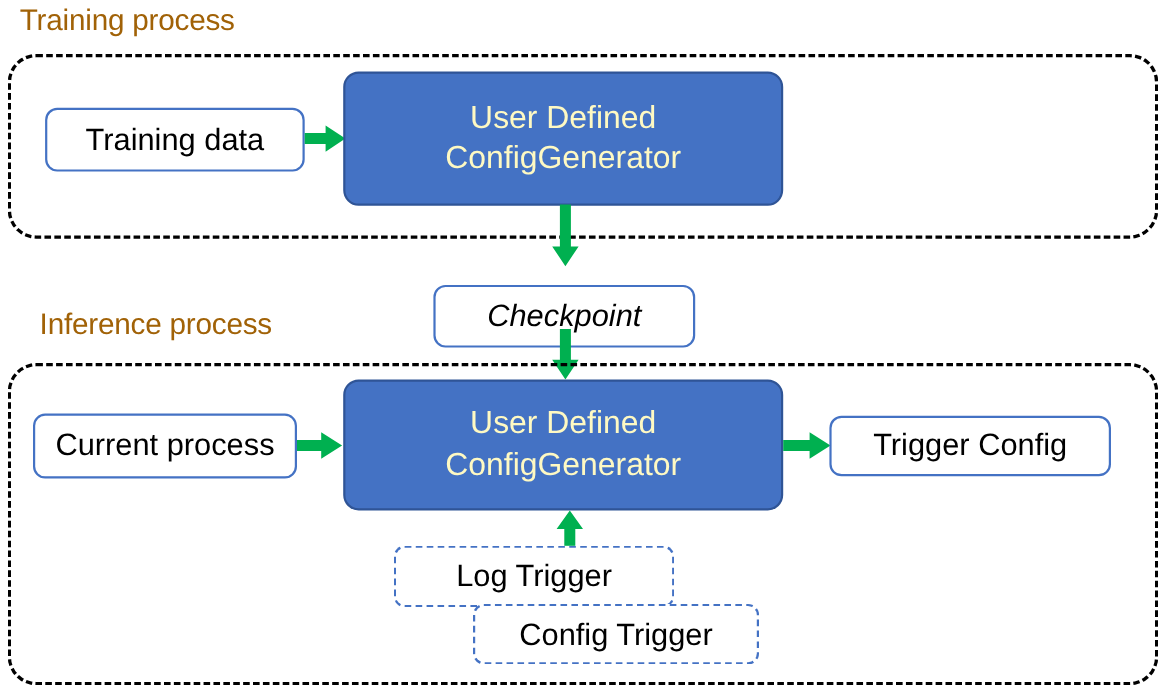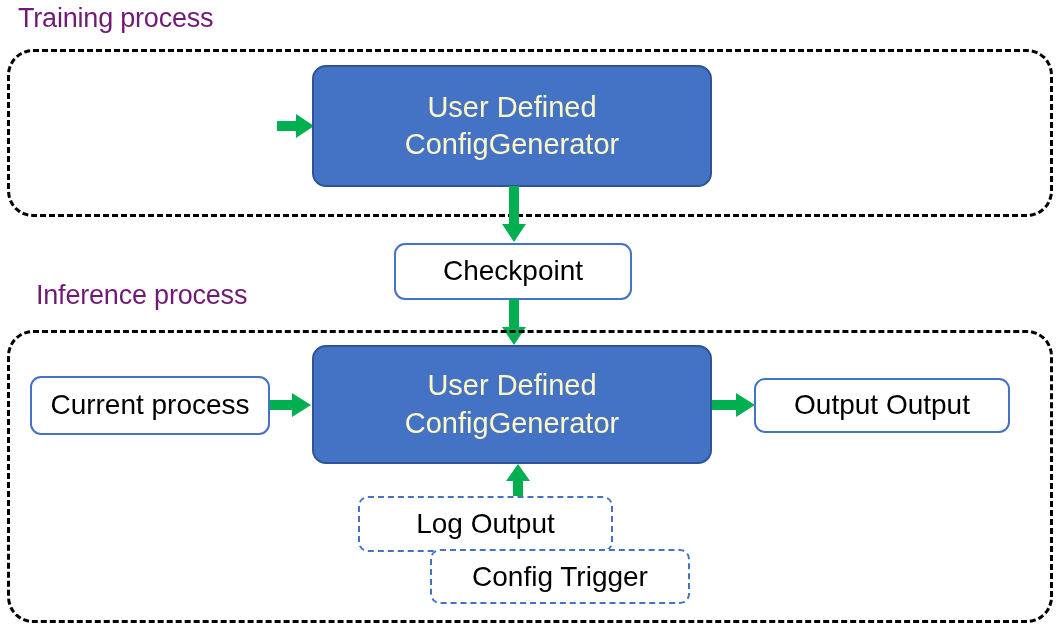--- a/index.html
+++ b/index.html
@@ -17,21 +17,21 @@
     height: 631px;
     background: #ffffff;
     overflow: hidden;
   }
 
   
   .section-title {
     position: absolute;
     font-size: 27px;
     line-height: 30px;
-    color: #701a75;
+    color: #a16207;
     white-space: nowrap;
     letter-spacing: -0.2px;
   }
   #title-training { left: 18px; top: 3px; }
   #title-inference { left: 36px; top: 280px; }
 
   
   .group-box {
     position: absolute;
     border: 3px dashed #000000;
@@ -87,21 +87,21 @@
     display: flex;
     align-items: center;
     justify-content: center;
     color: #000000;
     font-size: 28px;
     white-space: nowrap;
   }
 
   
   #node-training-data  { left: 41px;  top: 98px;  width: 236px; height: 58px; }
-  #node-checkpoint     { left: 394px; top: 243px; width: 238px; height: 57px; }
+  #node-checkpoint     { left: 394px; top: 259px; width: 238px; height: 57px; font-style: italic; }
   #node-current-status { left: 30px;  top: 376px; width: 240px; height: 59px; }
   #node-output-config  { left: 754px; top: 378px; width: 256px; height: 55px; }
 
   #node-proc-training  { left: 312px; top: 65px;  width: 400px; height: 122px; }
   #node-proc-inference { left: 312px; top: 345px; width: 400px; height: 119px; }
 
   #node-log-trigger    { left: 358px; top: 496px; width: 255px; height: 56px; z-index: 4; }
   #node-clock-trigger  { left: 430px; top: 549px; width: 260px; height: 55px; z-index: 5; }
 
   
@@ -117,20 +117,21 @@
 </style>
 </head>
 <body>
 
 <div id="canvas">
 
   <div class="section-title" id="title-training">Training process</div>
 
   <div class="group-box" id="group-training"></div>
 
+  <div class="node" id="node-training-data">Training data</div>
 
   <div class="arrow" id="arrow-data-to-proc">
     <svg width="40" height="28" viewBox="0 0 40 28">
       <polygon points="0,9 19,9 19,2 37,14 19,26 19,19 0,19" fill="#00B050"></polygon>
     </svg>
   </div>
 
   <div class="node-process" id="node-proc-training">
     <span class="pline">User Defined</span>
     <span class="pline">ConfigGenerator</span>
@@ -166,25 +167,25 @@
     <span class="pline">User Defined</span>
     <span class="pline">ConfigGenerator</span>
   </div>
 
   <div class="arrow" id="arrow-proc-to-output">
     <svg width="46" height="28" viewBox="0 0 46 28">
       <polygon points="0,9 24,9 24,2 43,14 24,26 24,19 0,19" fill="#00B050"></polygon>
     </svg>
   </div>
 
-  <div class="node" id="node-output-config">Output Output</div>
+  <div class="node" id="node-output-config">Trigger Config</div>
 
   <div class="arrow" id="arrow-trigger-to-proc">
     <svg width="28" height="40" viewBox="0 0 28 40">
       <polygon points="14,0 26,17 19,17 19,40 9,40 9,17 2,17" fill="#00B050"></polygon>
     </svg>
   </div>
 
-  <div class="node-trigger" id="node-log-trigger">Log Output</div>
+  <div class="node-trigger" id="node-log-trigger">Log Trigger</div>
 
   <div class="node-trigger" id="node-clock-trigger">Config Trigger</div>
 
 </div>
 
 </body></html>

